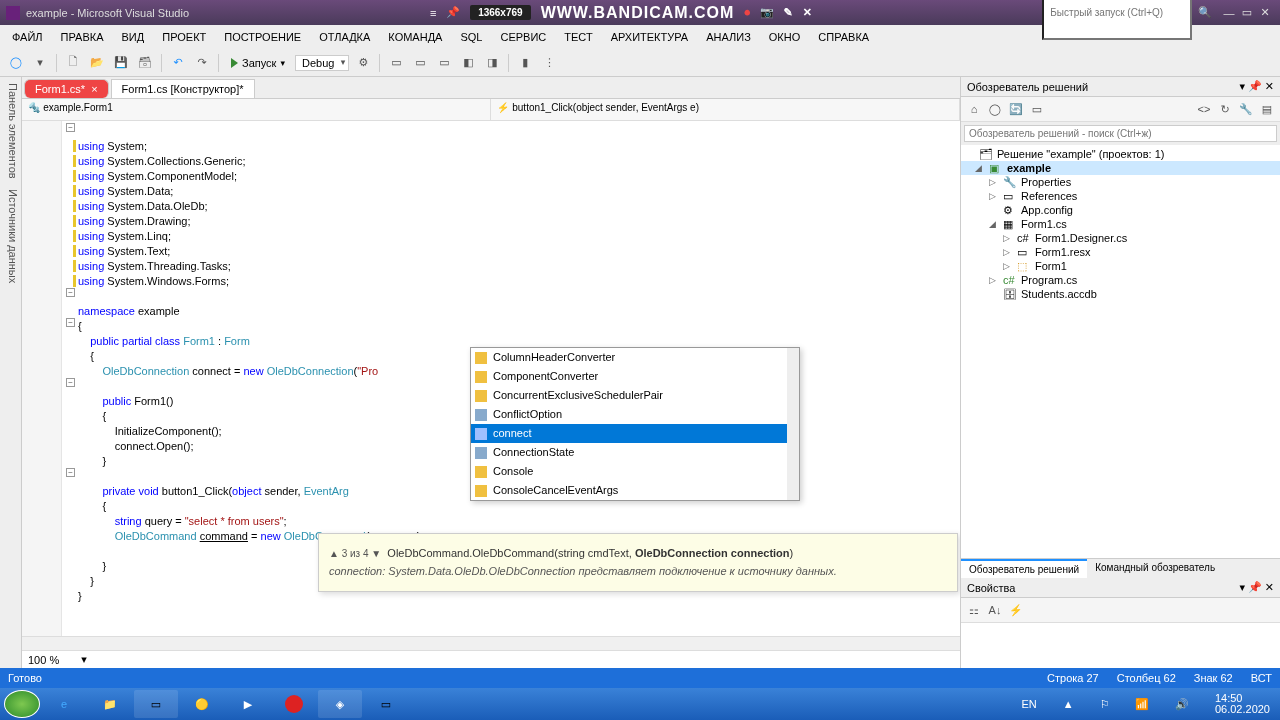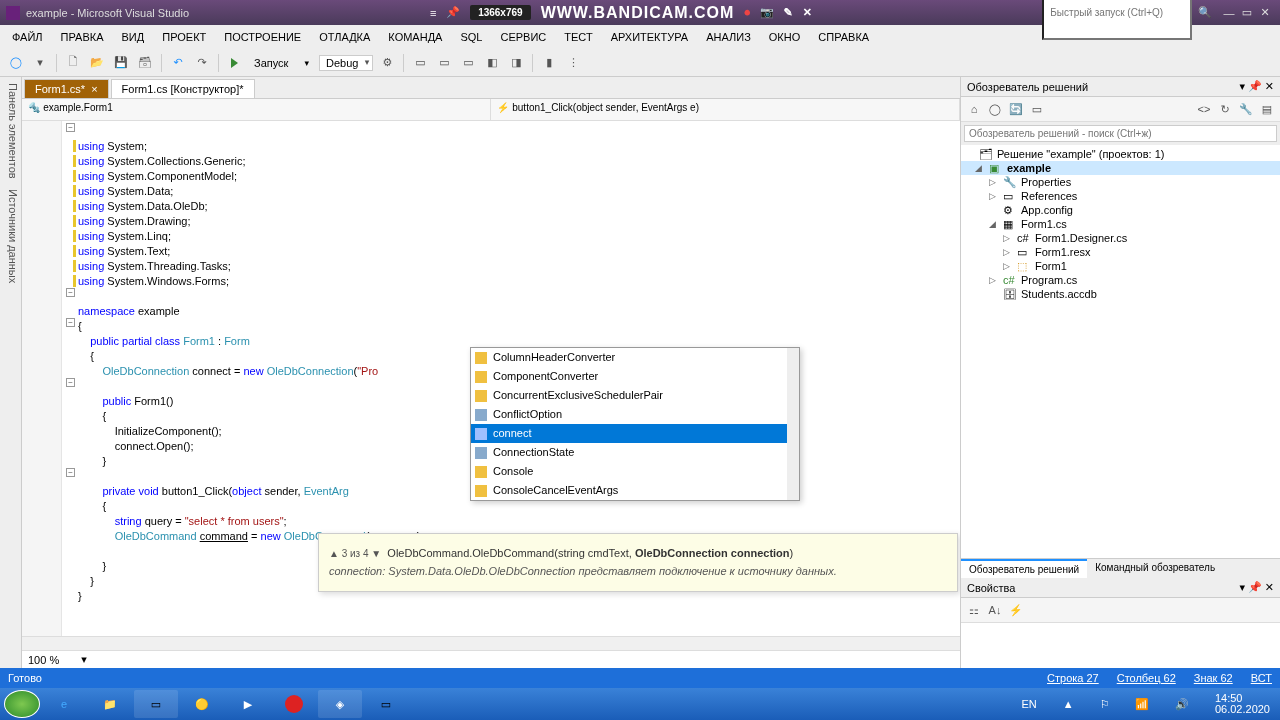--- a/index.html
+++ b/index.html
@@ -11,30 +11,30 @@
 .bandicam { position:absolute; left:430px; top:0; height:25px; display:flex; align-items:center; gap:10px; color:#fff; font-weight:bold; }
 .bandicam .dim { background:#222; padding:2px 8px; border-radius:2px; font-size:10px; }
 .bandicam .brand { font-size:16px; letter-spacing:1px; }
 .quicklaunch { background:#fff; color:#888; padding:20px 6px; width:150px; margin-right:6px; font-size:10px; }
 .winbtn { width:18px; text-align:center; color:#ddd; cursor:pointer; }
 .menubar { height:24px; background:#eee; display:flex; align-items:center; padding:0 4px; gap:2px; }
 .menubar span { padding:3px 8px; cursor:pointer; }
 .toolbar { height:28px; background:#eee; border-bottom:1px solid #ccc; display:flex; align-items:center; padding:0 6px; gap:4px; }
 .tbtn { width:20px; height:20px; display:flex; align-items:center; justify-content:center; cursor:pointer; color:#555; border-radius:2px; }
 .tsep { width:1px; height:18px; background:#ccc; margin:0 2px; }
-.run { display:flex; align-items:center; gap:16px; padding:2px 6px; cursor:pointer; }
+.run { display:flex; align-items:center; gap:4px; padding:2px 6px; cursor:pointer; }
 .run .tri { width:0;height:0;border-left:7px solid #388a34;border-top:5px solid transparent;border-bottom:5px solid transparent; }
 .combo { border:1px solid #ccc; background:#fff; padding:1px 14px 1px 6px; position:relative; cursor:pointer; }
 .combo::after { content:'▾'; position:absolute; right:3px; top:1px; font-size:9px; color:#555; }
 .main { display:flex; height:calc(100% - 25px - 24px - 28px - 20px - 32px); }
 .left-rail { width:22px; background:#eee; border-right:1px solid #ccc; writing-mode:vertical-rl; text-orientation:mixed; font-size:10px; color:#555; padding:6px 2px; display:flex; gap:10px; }
 .editor-area { flex:1; display:flex; flex-direction:column; min-width:0; }
 .tabs { height:22px; background:#eee; display:flex; align-items:flex-end; border-bottom:1px solid #ccc; }
 .tab { padding:3px 10px; background:#fff; border:1px solid #ccc; border-bottom:none; margin-left:2px; display:flex; gap:6px; align-items:center; font-size:10px; }
-.tab.active { background:#a16207; color:#fff; }
+.tab.active { background:#ef4444; color:#fff;border-radius:6px; }
 .tab .x { cursor:pointer; }
 .navbar { height:22px; background:#f7f7f7; border-bottom:1px solid #ddd; display:flex; }
 .navbar .sel { flex:1; padding:3px 6px; font-size:10px; border-right:1px solid #ddd; cursor:pointer; }
 .code { flex:1; overflow:hidden; background:#fff; position:relative; font-family:Consolas,monospace; font-size:12px; line-height:15px; }
 .gutter { position:absolute; left:0; top:0; width:40px; height:100%; background:#f5f5f5; border-right:1px solid #e5e5e5; }
 .code pre { position:absolute; left:56px; top:18px; white-space:pre; }
 .kw { color:#0000ff; }
 .typ { color:#2b91af; }
 .str { color:#a31515; }
 .chg { border-left:3px solid #e8c62e; padding-left:2px; margin-left:-5px; }
@@ -62,21 +62,21 @@
 .tree .node { padding:1px 4px; display:flex; align-items:center; gap:4px; cursor:pointer; }
 .tree .node.sel { background:#cce8ff; }
 .tree .exp { width:10px; color:#666; font-size:9px; }
 .tree .nico { width:14px; height:12px; display:inline-block; }
 .tree .ind1 { padding-left:14px; } .tree .ind2 { padding-left:28px; } .tree .ind3 { padding-left:42px; }
 .tabstrip { display:flex; border-top:1px solid #ccc; background:#eee; }
 .tabstrip span { padding:3px 8px; font-size:10px; cursor:pointer; }
 .tabstrip span.act { background:#fff; border-top:2px solid #1e90ff; }
 .props { height:70px; background:#fff; }
 .statusbar { height:20px; background:#1e6fd9; color:#fff; display:flex; align-items:center; padding:0 8px; font-size:11px; }
-.statusbar .s-right { margin-left:auto; display:flex; gap:18px;text-decoration:underline; }
+.statusbar .s-right { margin-left:auto; display:flex; gap:18px; }
 .taskbar { height:32px; background:linear-gradient(#3a82d8,#1a5db8); display:flex; align-items:center; padding:0 4px; gap:2px; }
 .taskbar .start { width:36px; height:28px; border-radius:50%; background:radial-gradient(#7ec850,#2a8a2a); border:1px solid #fff; cursor:pointer; }
 .taskbar .titem { width:44px; height:28px; display:flex; align-items:center; justify-content:center; cursor:pointer; border-radius:2px; }
 .taskbar .tray { margin-left:auto; color:#fff; display:flex; align-items:center; gap:26px; font-size:10px; padding-right:6px; }
 .hscroll { height:14px; background:#f0f0f0; border-top:1px solid #ddd; }
 </style>
 </head>
 <body>
 
 <div class="titlebar">

